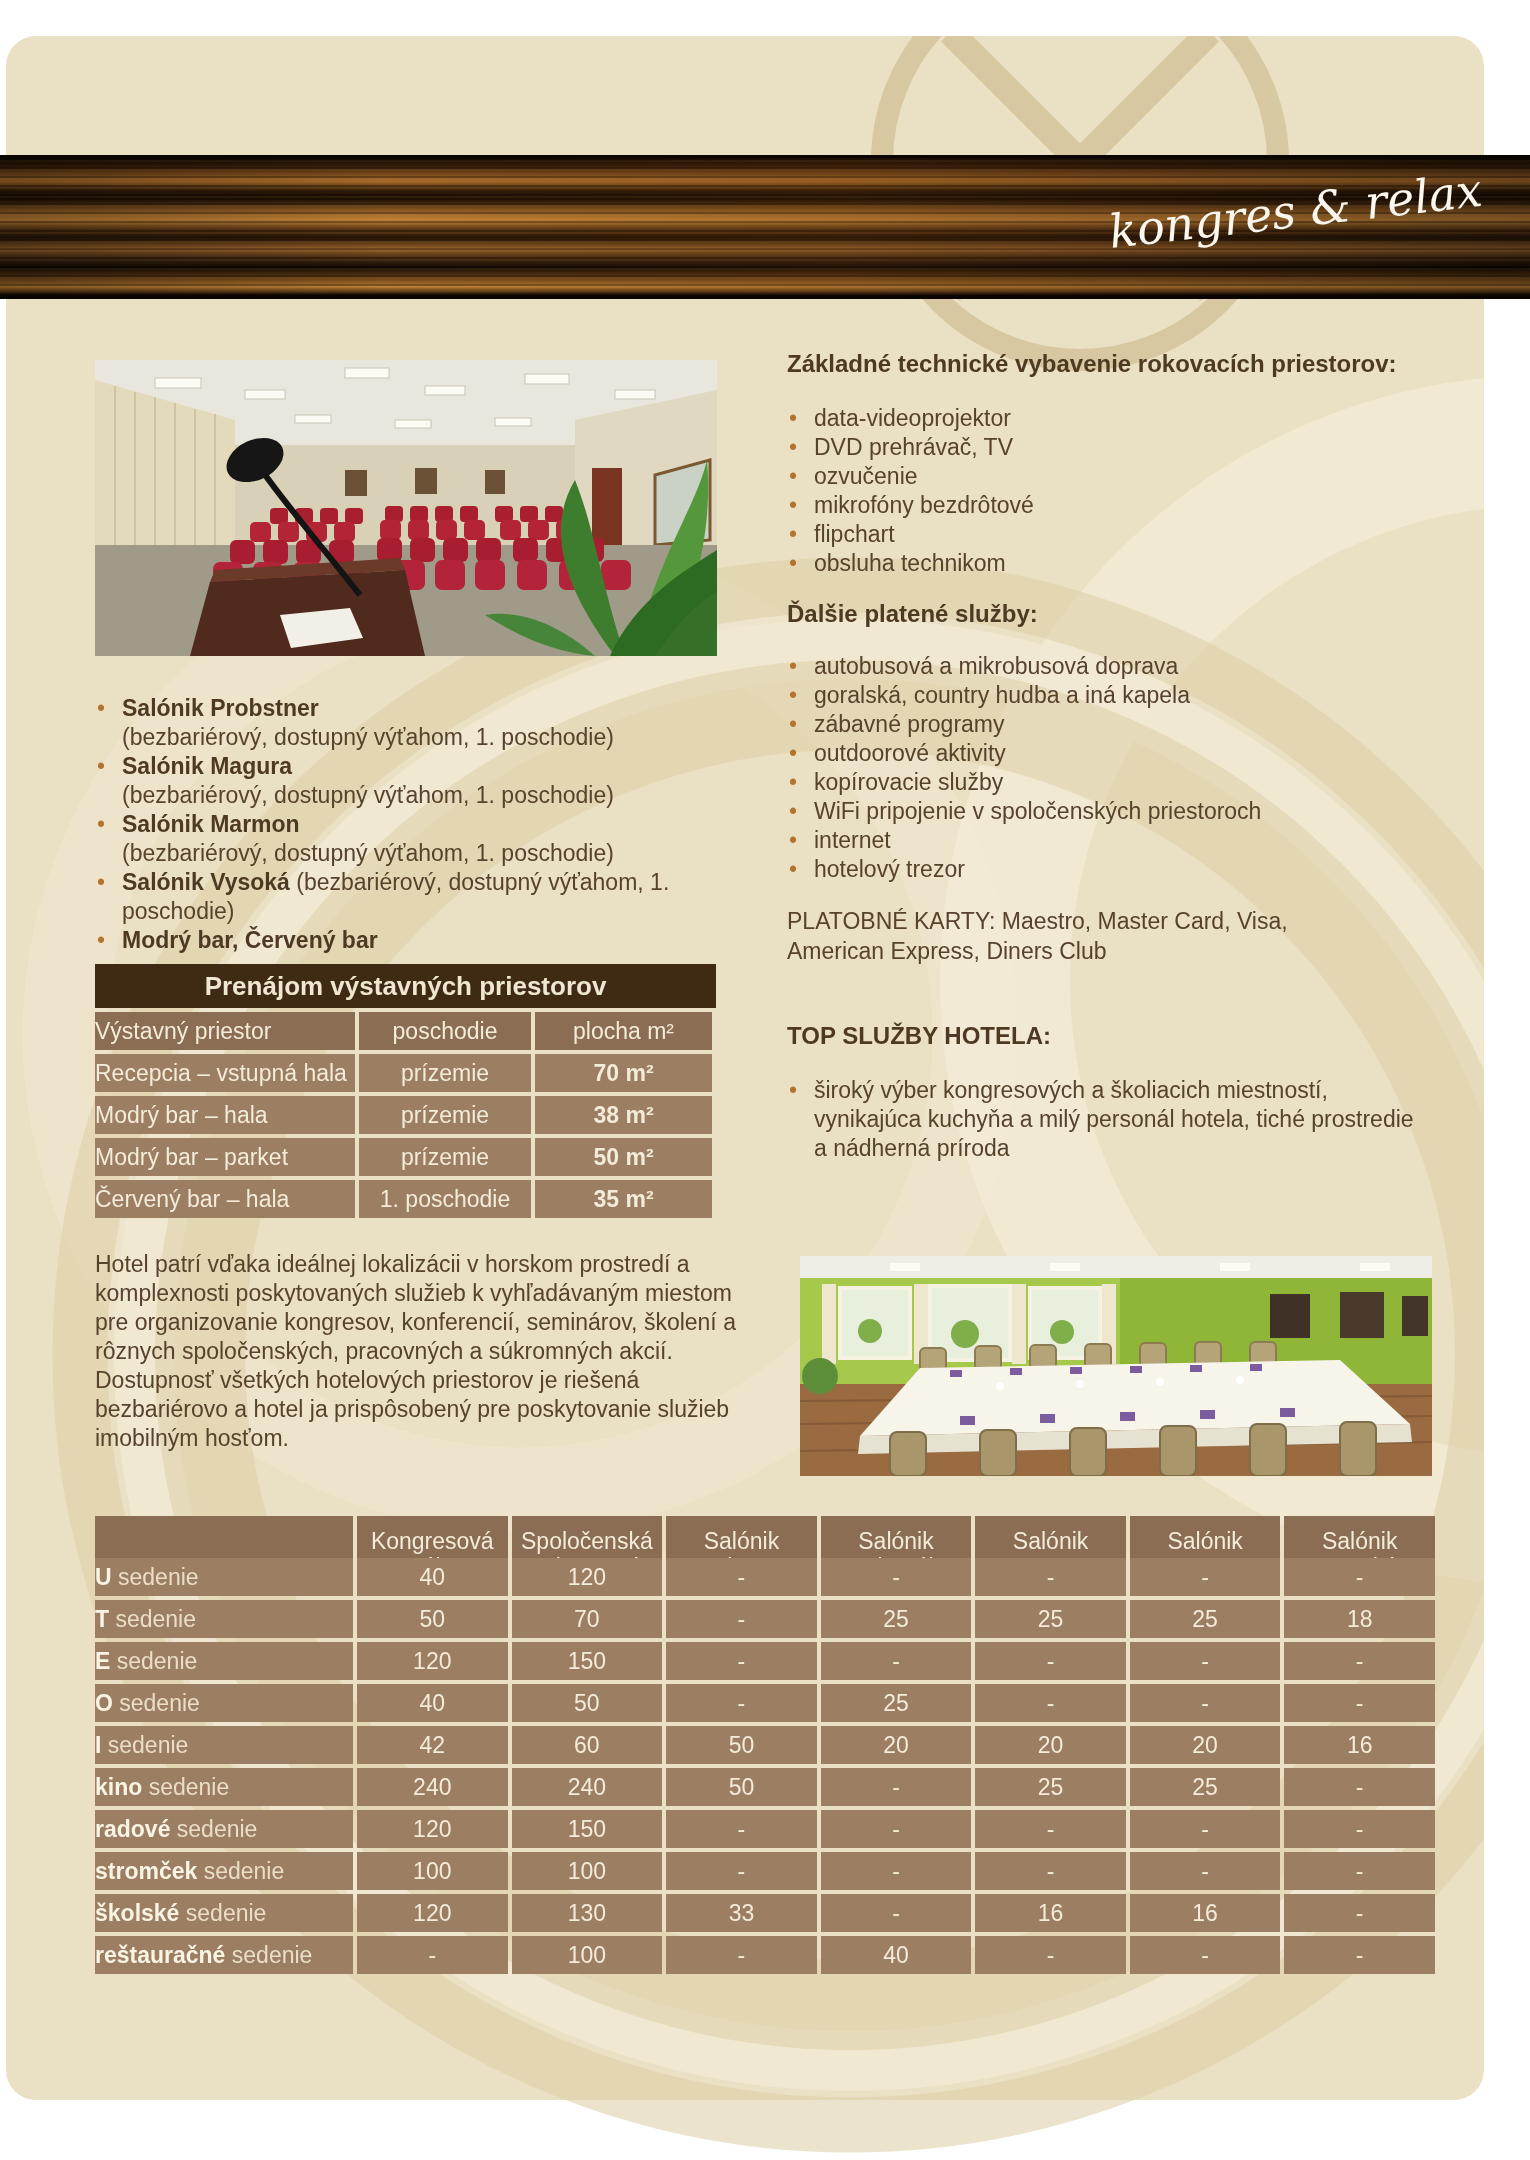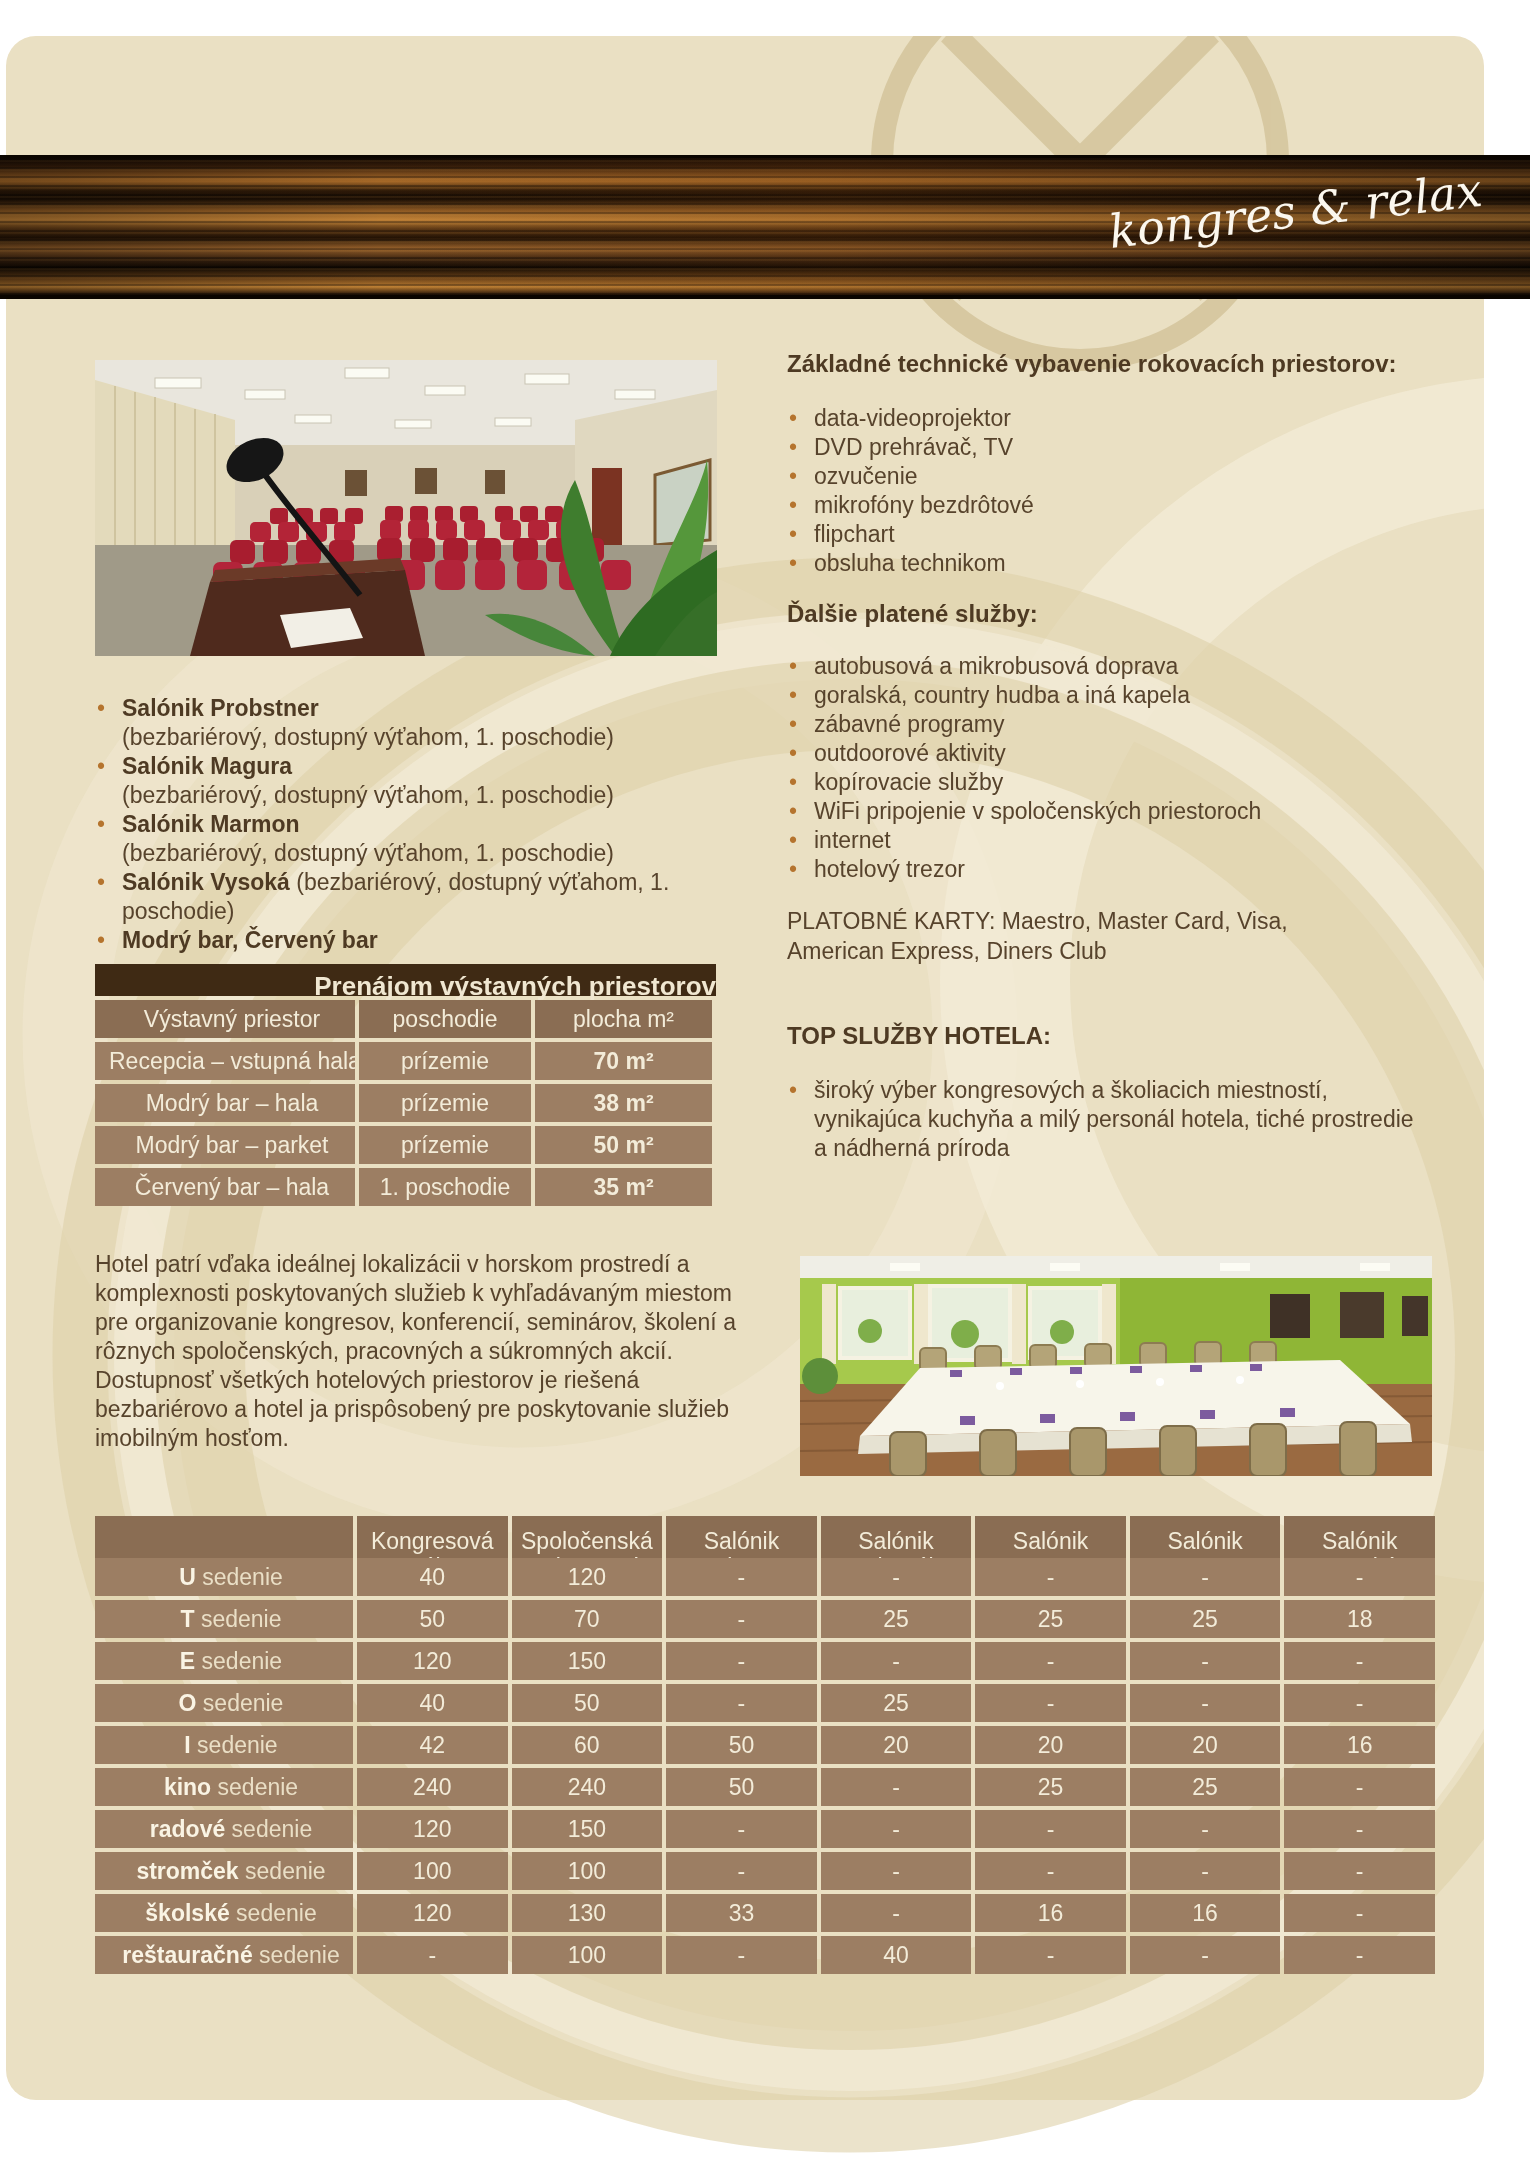--- a/index.html
+++ b/index.html
@@ -41,27 +41,27 @@
 
   .intro{position:absolute;left:95px;top:1250px;width:672px;margin:0;font-size:23px;line-height:29px;
          color:#57432c;z-index:3;}
 
   
   .photo1{position:absolute;left:95px;top:360px;z-index:3;}
   .photo2{position:absolute;left:800px;top:1256px;z-index:3;}
 
   
   .rental{position:absolute;left:95px;top:964px;width:621px;z-index:3;}
-  .tbar{height:32px;line-height:44px;background:#3f2a14;color:#f0e7d1;font-weight:bold;font-size:26px;
-        text-align:right;}
+  .tbar{height:44px;line-height:44px;background:#3f2a14;color:#f0e7d1;font-weight:bold;font-size:26px;
+        text-align:center;}
   .rental .grid{margin-top:4px;display:grid;grid-template-columns:260px 172px 177px;gap:4px;}
   .cell{background:#9c7e63;color:#f3ecd9;font-size:23px;height:38px;line-height:38px;text-align:center;
         overflow:hidden;white-space:nowrap;}
   .cell.hd{background:#8a6d53;}
-  .cell.left{text-align:center;padding-left:14px;}
+  .cell.left{text-align:left;}
   .cell.bold{font-weight:bold;}
 
   
   .capacity{position:absolute;left:95px;top:1512px;width:1340px;z-index:3;}
   .capacity .grid{margin-top:4px;display:grid;grid-template-columns:258px repeat(7,1fr);gap:4px;
                   grid-auto-rows:38px;}
   .capacity .grid .hcell{height:76px;background:#8a6d53;color:#f3ecd9;font-size:23px;line-height:26px;
         display:flex;align-items:center;justify-content:center;text-align:center;padding:0 6px;box-sizing:border-box;}
   .capacity .cell.left b{color:#faf4e4;}
   .capacity .cell.left span.rest{color:#eadfc6;}

